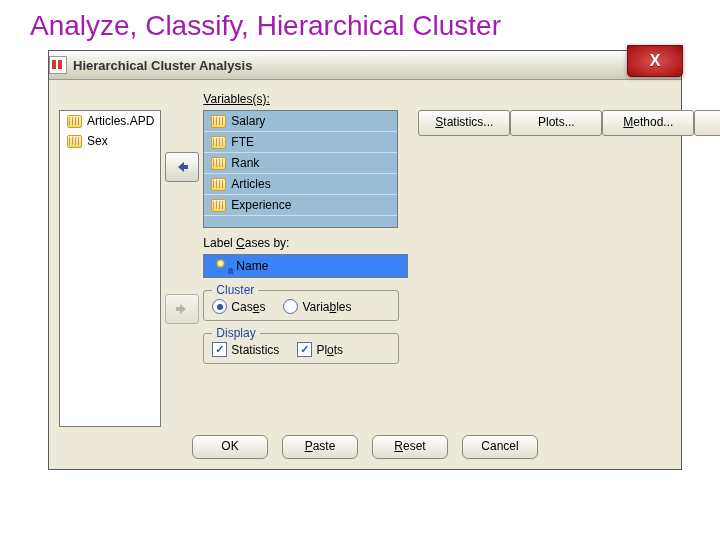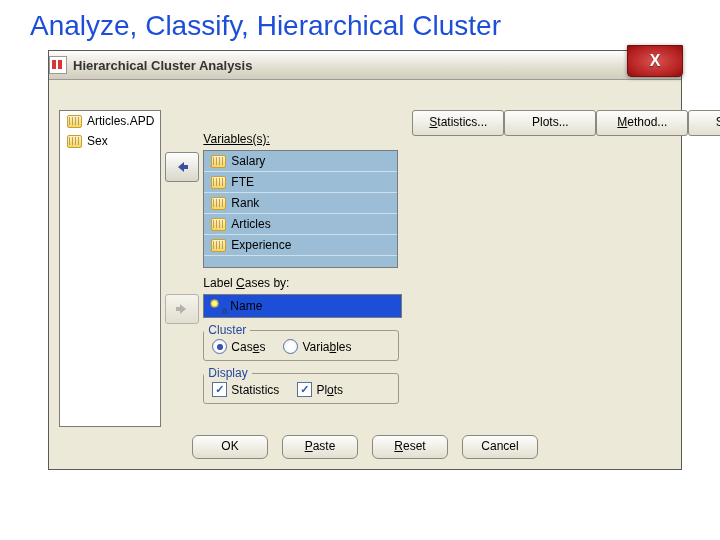--- a/index.html
+++ b/index.html
@@ -3,21 +3,21 @@
 <meta charset="utf-8">
 <style>
   body {
     margin: 0;
     font-family: Tahoma, Arial, sans-serif;
     font-size: 12px;
     background: #fff;
     color: #000;
   }
   .slide-title {
-    color: #1d4ed8;
+    color: #a21caf;
     font-size: 28px;
     font-family: Arial, sans-serif;
     padding: 10px 30px 8px;
   }
   .window {
     width: 632px;
     margin: 0 0 0 48px;
     border: 1px solid #5a5a5a;
     background: #ece9d8;
     position: relative;
@@ -129,21 +129,20 @@
   .nominal-icon::after {
     content:"a";
     position:absolute; right:-1px; bottom:-3px;
     font-size:10px; font-weight:bold;
     color:#224488;
   }
   .section-label {
     font-size: 12px;
     color: #000;
     padding-bottom: 2px;
-    margin-top: 40px;
   }
   .under { text-decoration: underline; }
   .var-box {
     width: 193px;
     border: 1px solid #7a7a7a;
     background: #fff;
   }
   .var-list {
     height: 116px;
     overflow: auto;
@@ -154,24 +153,24 @@
     align-items: center;
     gap: 5px;
     padding: 3px 6px;
     border-bottom: 1px solid rgba(255,255,255,0.5);
     color: #000;
   }
   .label-cases-box {
     width: 191px;
     height: 22px;
     border: 1px solid #7a7a7a;
-    background: #1d4ed8;
+    background: #3b82f6;
     display: flex;
     align-items: center;
-    padding-left: 6px;
+    padding-left: 12px;
     gap: 4px;
   }
   .arrow-btn {
     width: 32px; height: 28px;
     background: linear-gradient(180deg,#fefefe,#d8d7c8);
     border: 1px solid #888;
     border-radius: 3px;
     display:flex;align-items:center;justify-content:center;
   }
   .arrow-btn svg { width:16px; height:14px; }
@@ -190,21 +189,21 @@
   .group-box {
     border: 1px solid #9c9a8c;
     border-radius: 3px;
     padding: 8px 8px 6px;
     position: relative;
     margin-top: 10px;
     width: 178px;
   }
   .group-title {
     position: absolute;
-    top: -8px; left: 0;
+    top: -8px; left: 8px;
     background: #ece9d8;
     padding: 0 4px;
     color: #25489e;
     font-size: 12px;
   }
   .radio-row, .check-row {
     display: flex;
     gap: 18px;
     align-items:center;
   }

